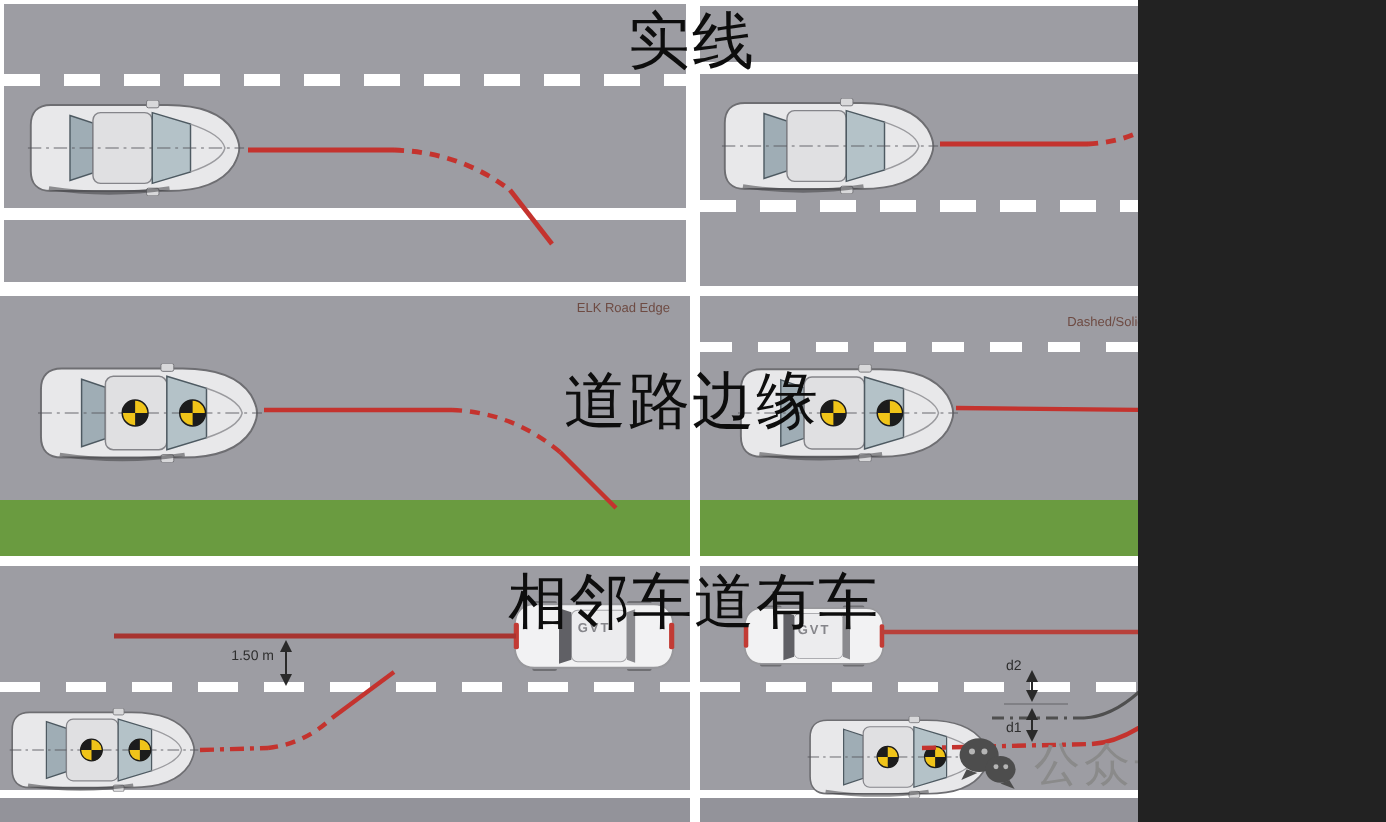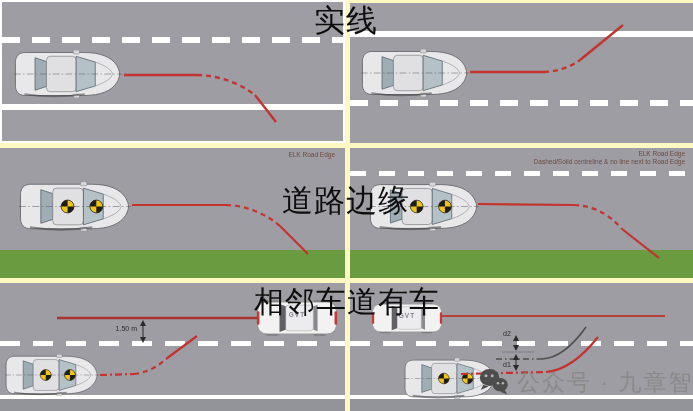--- a/index.html
+++ b/index.html
@@ -1,18 +1,18 @@
 <!DOCTYPE html>
 <html><head>
 <meta charset="utf-8">
 <style>
   html,body{margin:0;padding:0;background:#222;}
   #stage{
-    position:relative;width:693px;height:411px;overflow:hidden;
-    background:#fef9c3;
+    position:relative;width:569px;height:411px;overflow:hidden;
+    background:#ffffff;
     font-family:"Liberation Sans","DejaVu Sans",sans-serif;
   }
   .panel{position:absolute;background:#9d9da3;overflow:hidden;}
   .lane-dash{position:absolute;left:0;right:0;height:6px;
     background:repeating-linear-gradient(90deg,#fff 0,#fff 18px,rgba(0,0,0,0) 18px,rgba(0,0,0,0) 30px);}
   .lane-dash.thin{height:5px;
     background:repeating-linear-gradient(90deg,#fff 0,#fff 16px,rgba(0,0,0,0) 16px,rgba(0,0,0,0) 29px);}
   .lane-dash.bold{height:5px;
     background:repeating-linear-gradient(90deg,#fff 0,#fff 20px,rgba(0,0,0,0) 20px,rgba(0,0,0,0) 33px);}
   .lane-solid{position:absolute;left:0;right:0;height:6px;background:#fff;}

